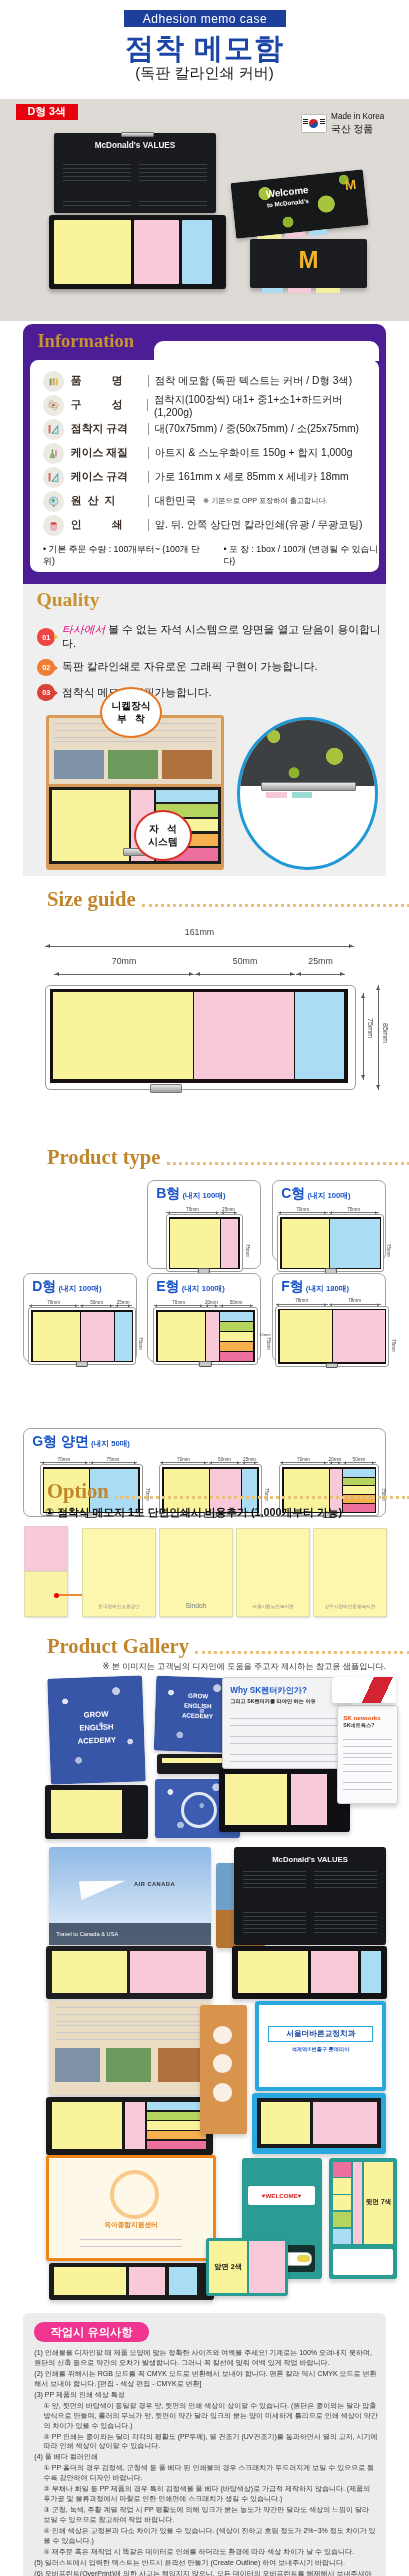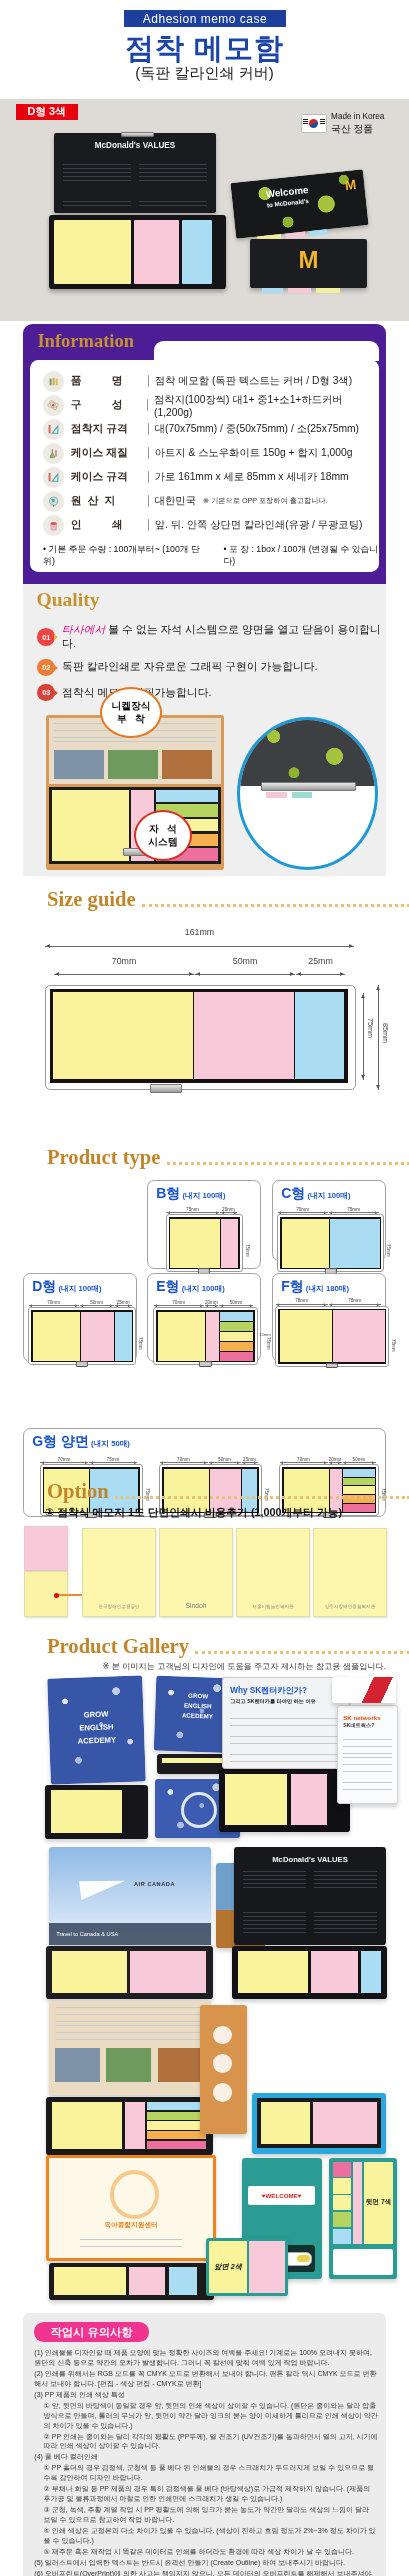--- a/index.html
+++ b/index.html
@@ -737,20 +737,24 @@
         <div class="c-o" style="flex:1;"></div>
         <div class="c-dp" style="flex:1;"></div>
       </div>
     </div>
     <div class="gcard" style="left:200px;top:4.1px;width:47px;height:129px;background:#d8934c;">
       <div style="position:absolute;left:13.4px;top:20.6px;width:18.5px;height:18.5px;border-radius:50%;background:rgba(255,255,255,.85);"></div>
       <div style="position:absolute;left:13.4px;top:49px;width:18.5px;height:18.5px;border-radius:50%;background:rgba(255,255,255,.85);"></div>
       <div style="position:absolute;left:13.4px;top:78px;width:18.5px;height:18.5px;border-radius:50%;background:rgba(255,255,255,.85);"></div>
     </div>
 
+    <div class="gcard" style="left:255px;top:0;width:131px;height:90px;background:#fff;border:4.6px solid #29a8e0;box-sizing:border-box;">
+      <div style="margin-top:20.6px;text-align:center;color:#17459e;font-weight:bold;font-size:7.7px;border:1px solid #29a8e0;width:103px;margin-left:9.3px;padding:2.1px 0;">서울더바른교정치과</div>
+      <div style="margin-top:4.1px;text-align:center;color:#1b55c8;font-weight:bold;font-size:5.2px;">석계역①번출구 롯데리아</div>
+    </div>
     <div class="gcard" style="left:252px;top:92px;width:134px;height:61px;background:#29a8e0;">
       <div style="position:absolute;left:5.2px;top:5.2px;right:5.2px;bottom:6.2px;background:#1a1a1d;display:flex;gap:3.1px;padding:4.1px;box-sizing:border-box;">
         <div class="c-y" style="width:49px;"></div>
         <div class="c-p" style="flex:1;"></div>
       </div>
     </div>
   </div>
 
   <div class="grow" style="top:2155px;height:150px;">
     <div class="gcard" style="left:46px;top:0;width:170px;height:106px;background:#fdf8e8;border:3.6px solid #ef8418;box-sizing:border-box;">
@@ -777,21 +781,21 @@
         <div class="c-dp" style="flex:1;"></div>
         <div class="c-y" style="flex:1;"></div>
         <div class="c-y" style="flex:1;"></div>
         <div class="c-g" style="flex:1;"></div>
         <div class="c-b" style="flex:1;"></div>
       </div>
       <div class="c-p" style="position:absolute;left:24px;top:4.1px;width:9.3px;height:82px;"></div>
       <div class="c-y" style="position:absolute;left:35px;top:4.1px;width:29px;height:82px;display:flex;align-items:center;justify-content:center;text-align:center;font-weight:bold;font-size:6.7px;color:#222;">뒷면 7색</div>
       <div style="position:absolute;left:4.1px;top:91px;width:60px;height:26px;background:#fff;border-radius:2.1px;"></div>
     </div>
-    <div class="gcard" style="left:206px;top:83px;width:82px;height:58px;background:#2a9c94;z-index:6;font-style:italic;">
+    <div class="gcard" style="left:206px;top:83px;width:82px;height:58px;background:#2a9c94;z-index:6;">
       <div class="c-y" style="position:absolute;left:3.1px;top:3.1px;width:38px;bottom:3.1px;display:flex;align-items:center;justify-content:center;font-weight:bold;font-size:7.2px;color:#111;">앞면 2색</div>
       <div class="c-p" style="position:absolute;left:43px;top:3.1px;right:3.1px;bottom:3.1px;"></div>
     </div>
   </div>
 
   <div class="pre-panel">
     <div class="pre-badge">작업시 유의사항</div>
     <div class="pre-body">
       <div class="lv0">(1) 인쇄물을 디자인할 때 제품 모양에 맞는 정확한 사이즈와 여백을 주세요! 기계로는 100% 오려내지 못하며, 원단의 신축 등으로 약간의 오차가 발생합니다.  그러니 꼭 칼선에 맞춰 여백 있게 작업 바랍니다.</div>
       <div class="lv0">(2) 인쇄를 위해서는 RGB 모드를 꼭 CMYK 모드로 변환해서 보내야 합니다. 팬톤 칼라 역시 CMYK 모드로 변환해서 보내야 합니다. [편집 - 색상 편집 - CMYK로 변환]</div>

